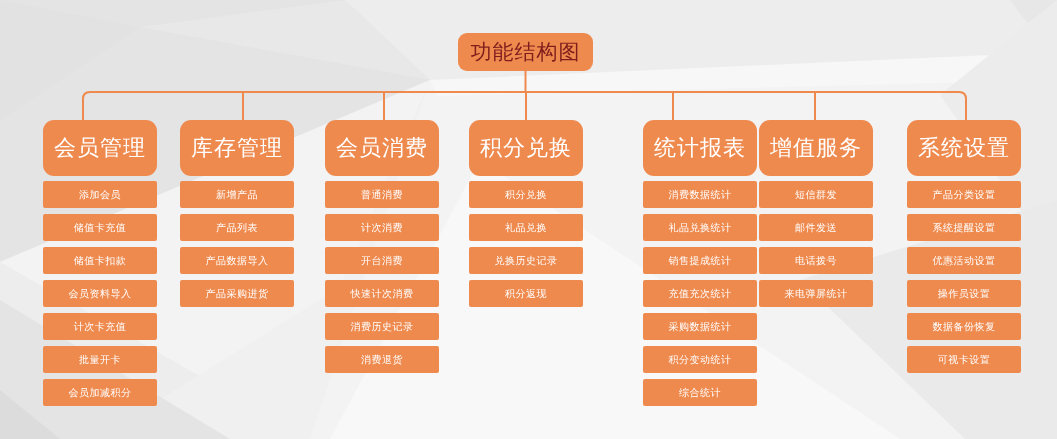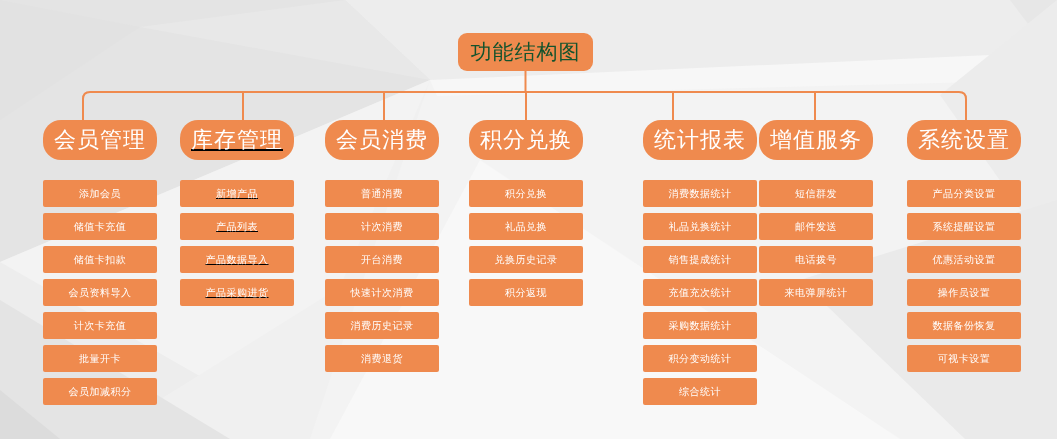--- a/index.html
+++ b/index.html
@@ -23,39 +23,39 @@
     stroke:var(--orange);
     stroke-width:2;
     fill:none;
   }
   .title-box {
     position:absolute; z-index:2;
     left:458px; top:33px;
     width:135px; height:38px;
     background:var(--orange);
     border-radius:9px;
-    color:#14532d;
+    color:#7f1d1d;
     font-size:21px;
     letter-spacing:1px;
     display:flex; align-items:center; justify-content:center;
   }
   .column {
     position:absolute; z-index:2;
     top:120px; width:114px;
     display:flex; flex-direction:column;
   }
   .header-box {
-    height:40px;
+    height:56px;
     background:var(--orange);
-    border-radius:18px;
+    border-radius:11px;
     color:#fff;
     font-size:22px;
     letter-spacing:1px;
     display:flex; align-items:center; justify-content:center;
-    margin-bottom:20px;
+    margin-bottom:5px;
   }
   .item-box {
     height:27px;
     background:var(--orange);
     border-radius:2px;
     color:#fff;
     font-size:10px;
     letter-spacing:0.5px;
     display:flex; align-items:center; justify-content:center;
   }
@@ -98,21 +98,21 @@
       <div class="column" style="left: 43px;">
         <div class="header-box">会员管理</div>
         <div class="item-box">添加会员</div>
         <div class="item-box">储值卡充值</div>
         <div class="item-box">储值卡扣款</div>
         <div class="item-box">会员资料导入</div>
         <div class="item-box">计次卡充值</div>
         <div class="item-box">批量开卡</div>
         <div class="item-box">会员加减积分</div>
       </div>
-      <div class="column" style="left: 180px; text-decoration: underline;">
+      <div class="column" style="left: 180px;">
         <div class="header-box">库存管理</div>
         <div class="item-box">新增产品</div>
         <div class="item-box">产品列表</div>
         <div class="item-box">产品数据导入</div>
         <div class="item-box">产品采购进货</div>
       </div>
       <div class="column" style="left: 325px;">
         <div class="header-box">会员消费</div>
         <div class="item-box">普通消费</div>
         <div class="item-box">计次消费</div>

